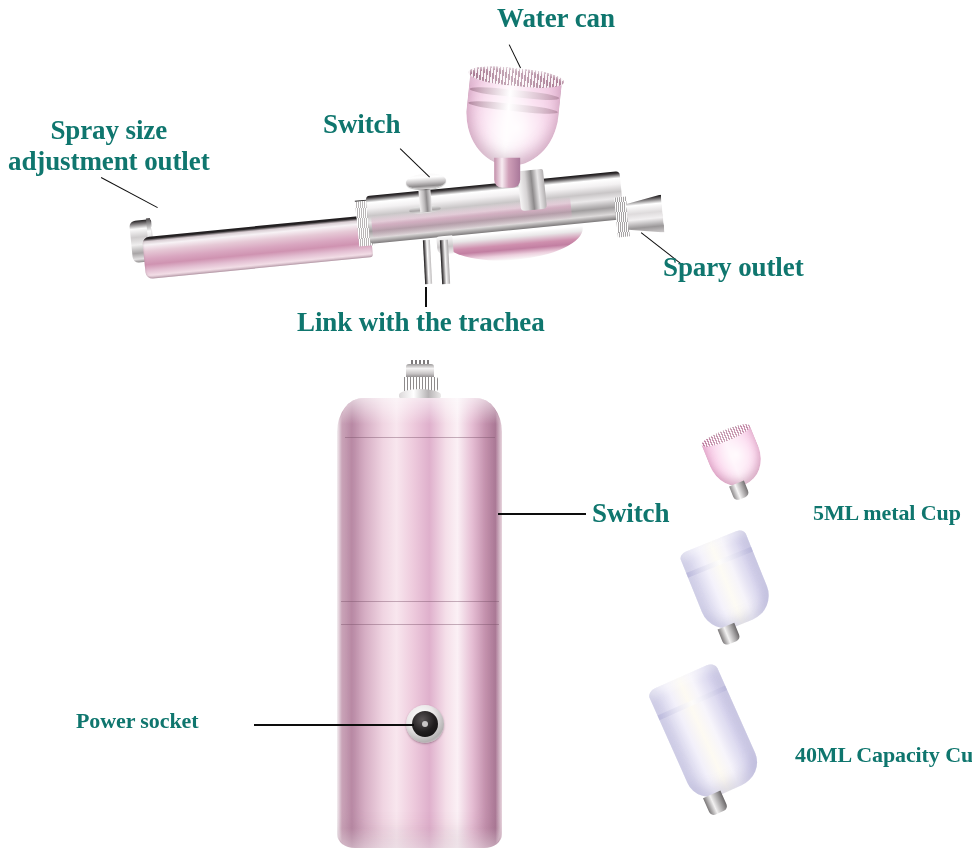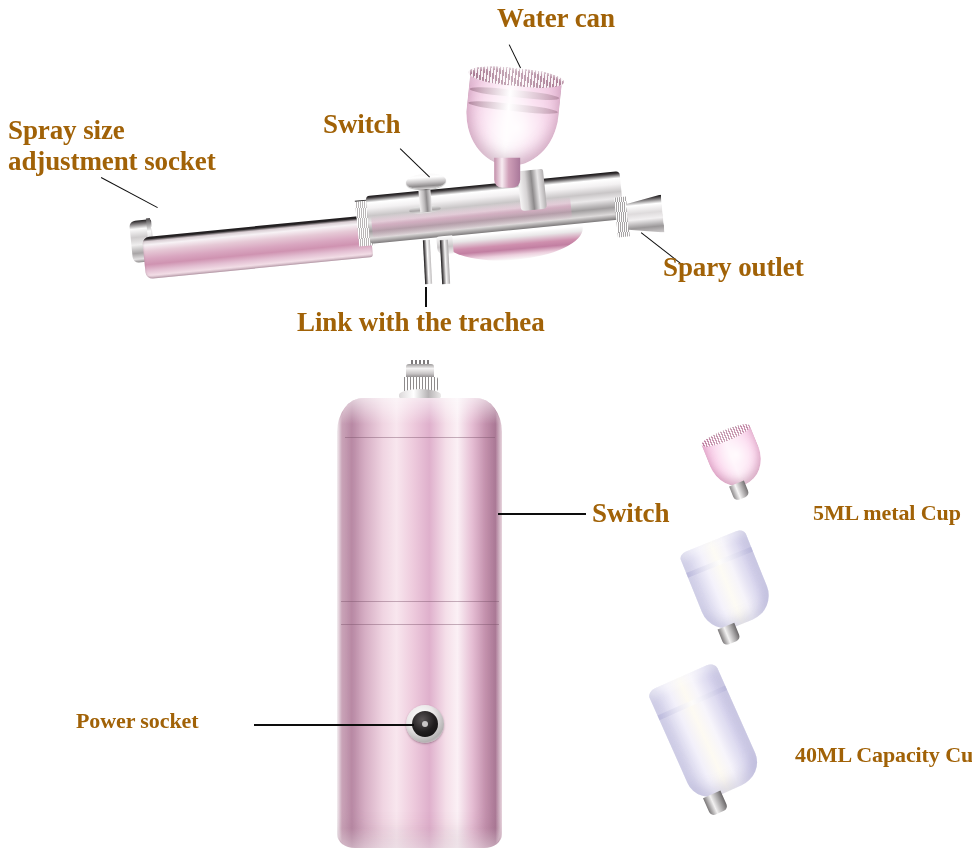--- a/index.html
+++ b/index.html
@@ -12,21 +12,21 @@
     width: 972px;
     height: 860px;
     background: #ffffff;
     overflow: hidden;
     font-family: "Liberation Serif", "DejaVu Serif", serif;
   }
 
   
   .label {
     position: absolute;
-    color: #a16207;
+    color: #0f766e;
     font-weight: bold;
     font-family: "Liberation Serif", "DejaVu Serif", serif;
     white-space: pre;
     line-height: 1.14;
     letter-spacing: -0.1px;
   }
 
   
   .leader {
     position: absolute;
@@ -538,21 +538,21 @@
   <div class="leader" style="left:509px; top:44px; width:26px; height:1.4px; transform: rotate(64deg);"></div>
 
   <div class="leader" style="left:641px; top:232px; width:52px; height:1.4px; transform: rotate(38deg);"></div>
 
   <div class="leader" style="left:425px; top:287px; width:1.6px; height:20px; transform:none;"></div>
 
   <div class="leader" style="left:498px; top:513px; width:88px; height:1.6px; transform:none;"></div>
 
   <div class="leader" style="left:254px; top:724px; width:160px; height:1.6px; transform:none;"></div>
 
-  <div class="label" style="left:8px; top:115px; font-size:27px;"><span>Spray size</span><br><span>adjustment socket</span></div>
+  <div class="label" style="left:8px; top:115px; font-size:27px;text-align:center;"><span>Spray size</span><br><span>adjustment outlet</span></div>
 
   <div class="label" style="left:323px; top:109px; font-size:27px;">Switch</div>
 
   <div class="label" style="left:497px; top:3px; font-size:27px;">Water can</div>
 
   <div class="label" style="left:663px; top:252px; font-size:27px;">Spary outlet</div>
 
   <div class="label" style="left:297px; top:307px; font-size:27px;">Link with the trachea</div>
 
   <div class="label" style="left:592px; top:498px; font-size:27px;">Switch</div>

